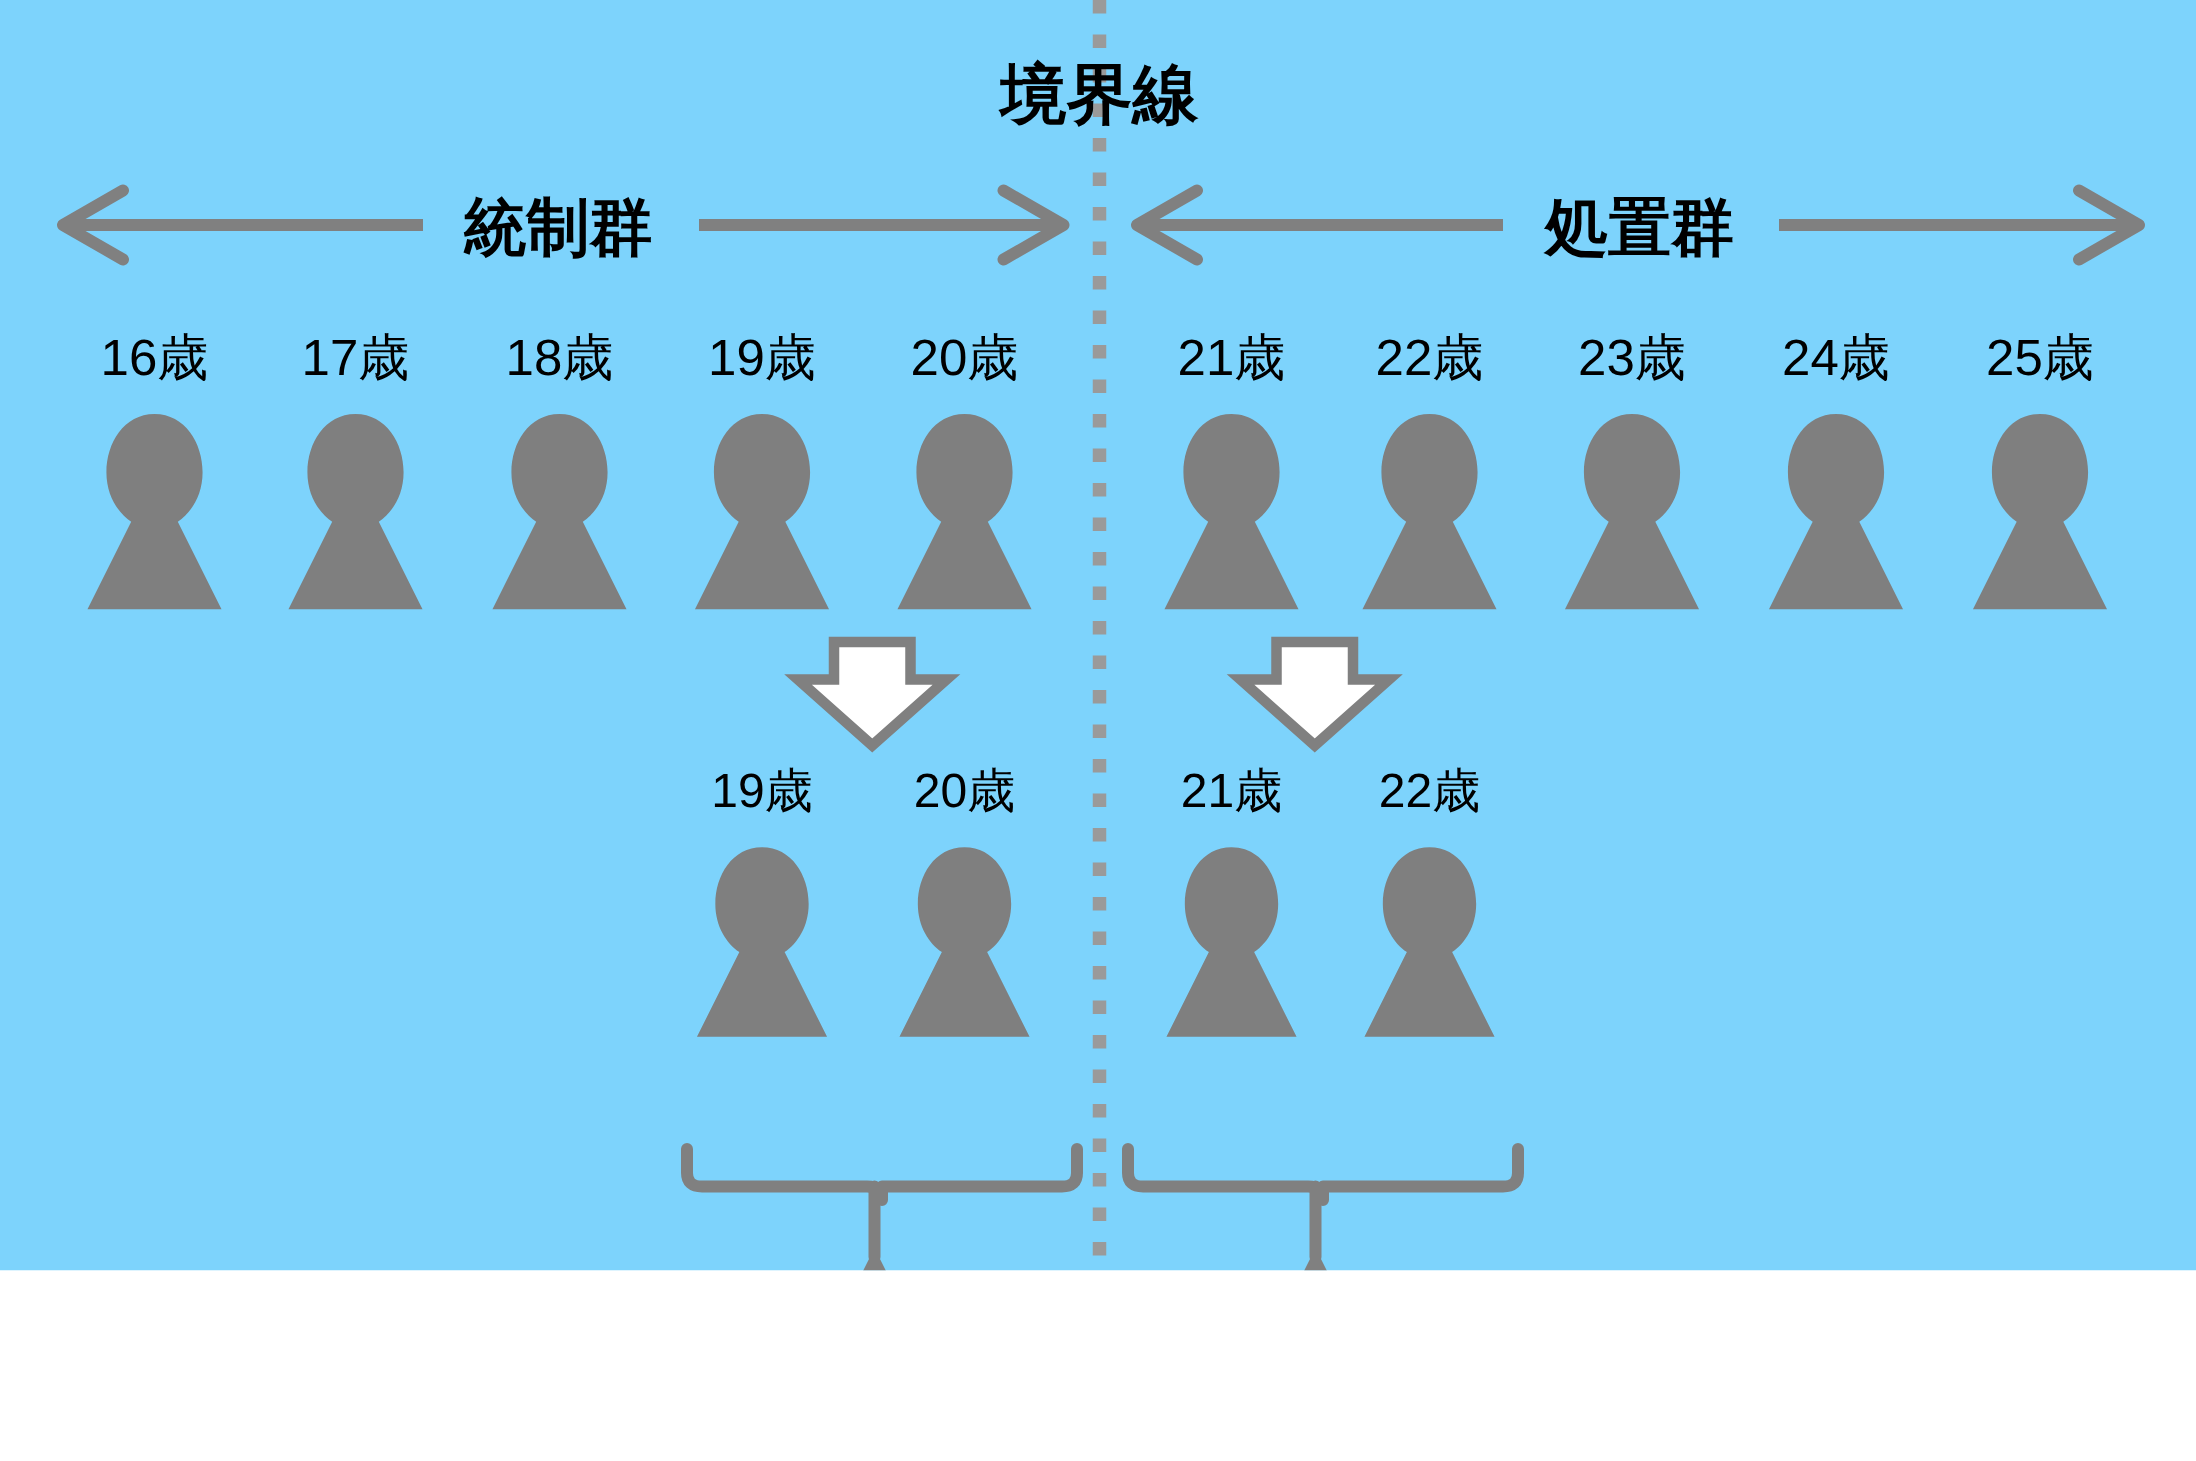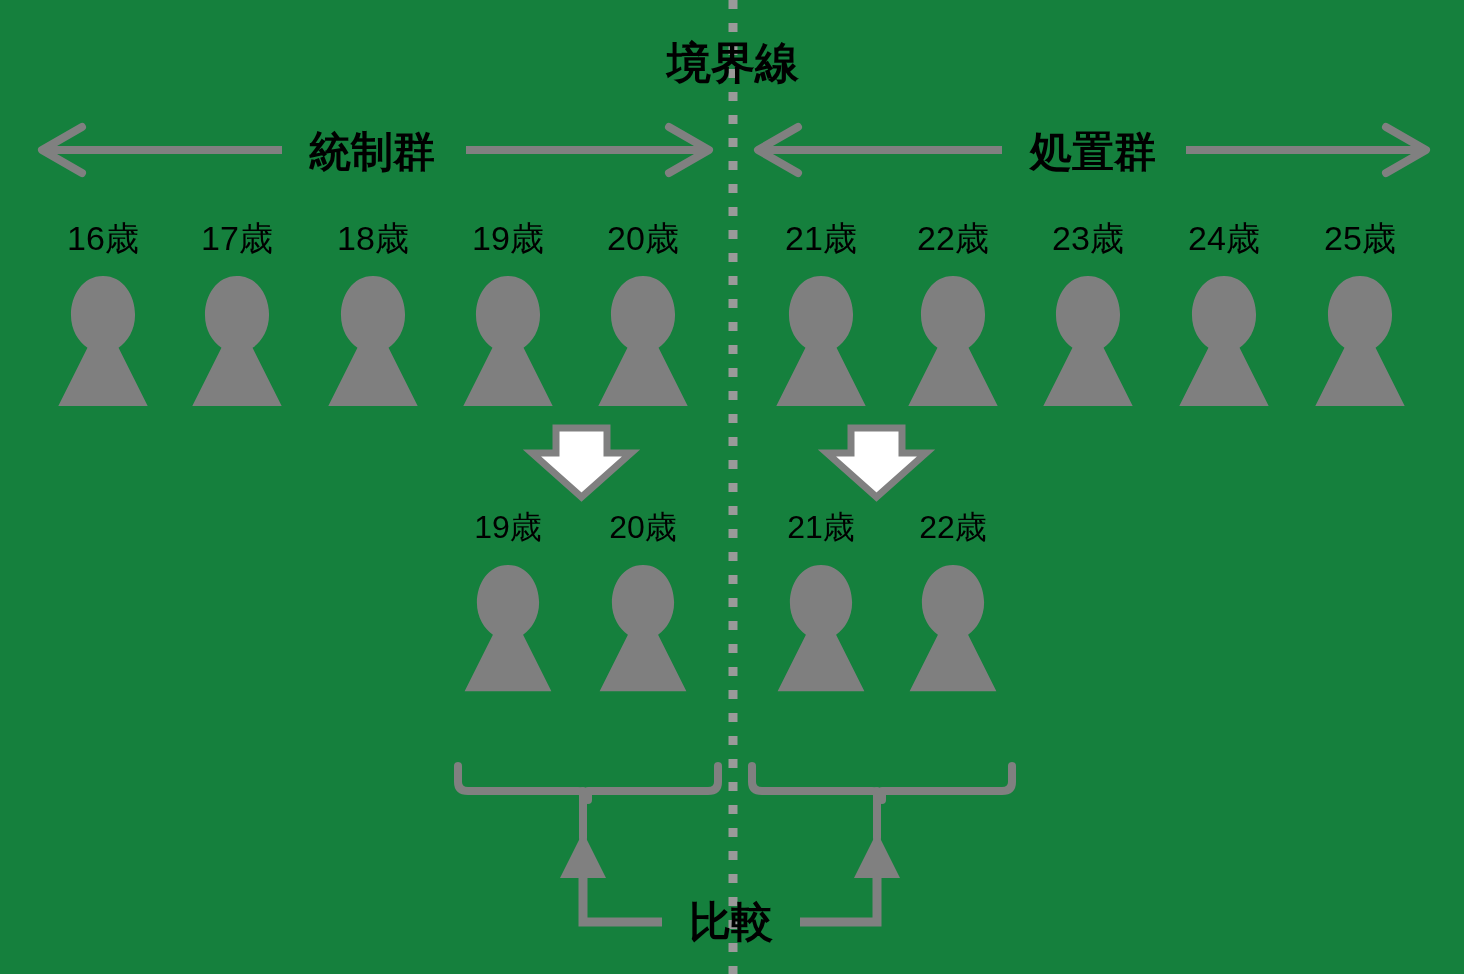--- a/index.html
+++ b/index.html
@@ -6,22 +6,22 @@
     margin: 0;
     padding: 0;
     background: #ffffff;
   }
   body {
     font-family: "Liberation Sans", "DejaVu Sans", sans-serif;
   }
   #stage {
     position: relative;
     width: 1464px;
-    height: 974px;
-    background: #15803d;
+    height: 847px;
+    background: #7dd3fc;
     overflow: hidden;
   }
   #diagram-svg {
     position: absolute;
     left: 0;
     top: 0;
     width: 1464px;
     height: 974px;
     display: block;
   }

